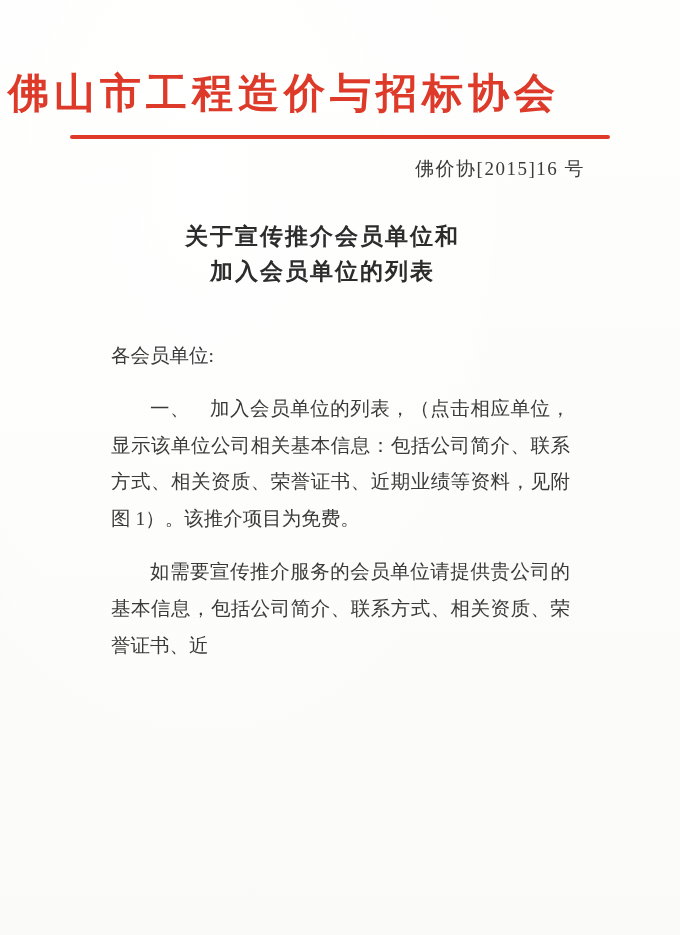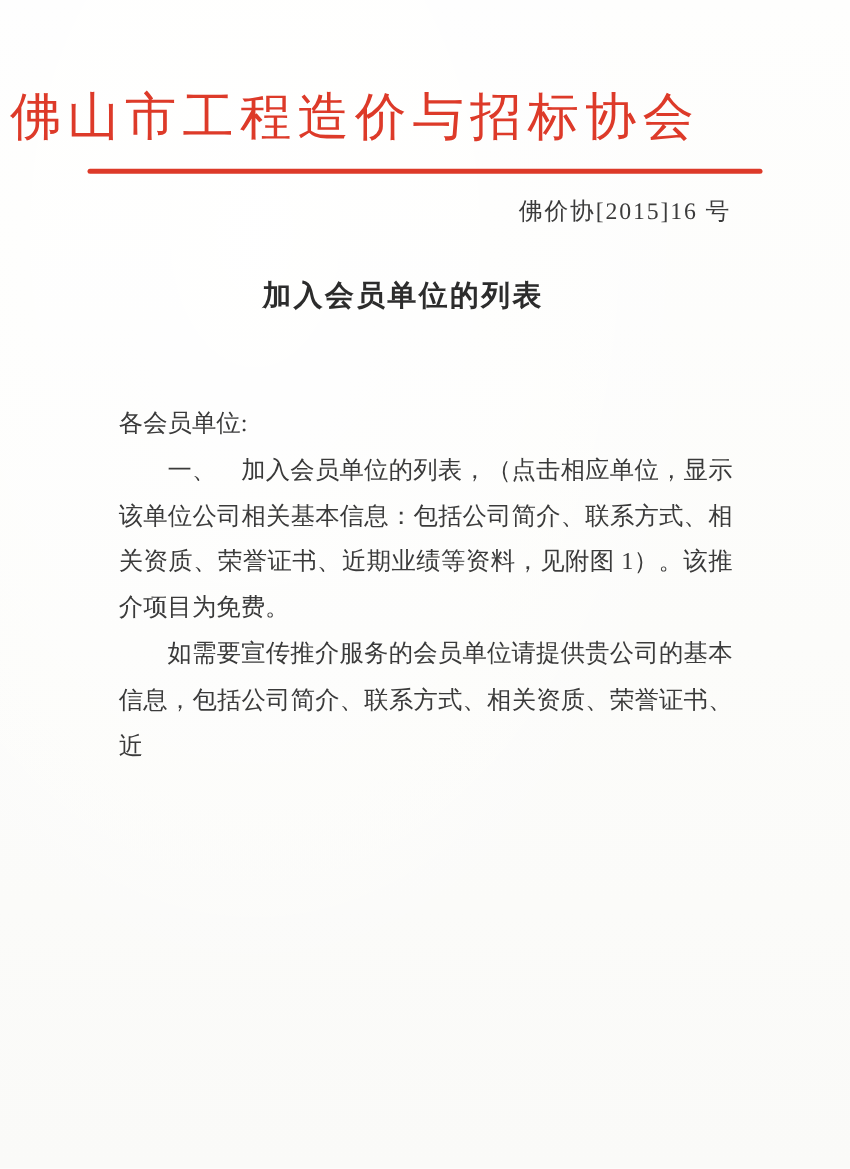--- a/index.html
+++ b/index.html
@@ -17,21 +17,21 @@
       linear-gradient(180deg, #fefefd 0%, #fcfcfa 55%, #fafaf8 100%);
     font-family: "Liberation Serif", "DejaVu Serif", serif;
   }
   .org-name {
     position: absolute;
     top: 66px;
     left: 0;
     width: 568px;
     text-align: center;
     font-size: 41px;
-    font-weight: normal;
+    font-weight: bold;
     letter-spacing: 5px;
     color: var(--accent, #dd3a29);
     white-space: nowrap;
   }
   .red-line {
     position: absolute;
     top: 135px;
     left: 70px;
     width: 540px;
     height: 4px;
@@ -65,38 +65,39 @@
     top: 322px;
     left: 95px;
     width: 491px;
     font-size: 19.5px;
     line-height: 36.8px;
     color: #3a3a3a;
     text-align: justify;
     text-align-last: left;
   }
   .notice-body p {
-    margin: 0;
+    margin: 16px;
   }
   .para {
     text-indent: 2em;
   }
 </style>
 </head>
 <body>
 
 <div class="page">
 
   <div class="org-name">佛山市工程造价与招标协会</div>
 
   <div class="red-line"></div>
 
   <div class="doc-number">佛价协[2015]16 号</div>
 
   <div class="notice-title">
+    <div>关于宣传推介会员单位和</div>
     <div>加入会员单位的列表</div>
   </div>
 
   <div class="notice-body">
     <p class="salutation">各会员单位:</p>
     <p class="para">一、　加入会员单位的列表，（点击相应单位，显示该单位公司相关基本信息：包括公司简介、联系方式、相关资质、荣誉证书、近期业绩等资料，见附图 1）。该推介项目为免费。</p>
     <p class="para">如需要宣传推介服务的会员单位请提供贵公司的基本信息，包括公司简介、联系方式、相关资质、荣誉证书、近</p>
   </div>
 
 </div>

